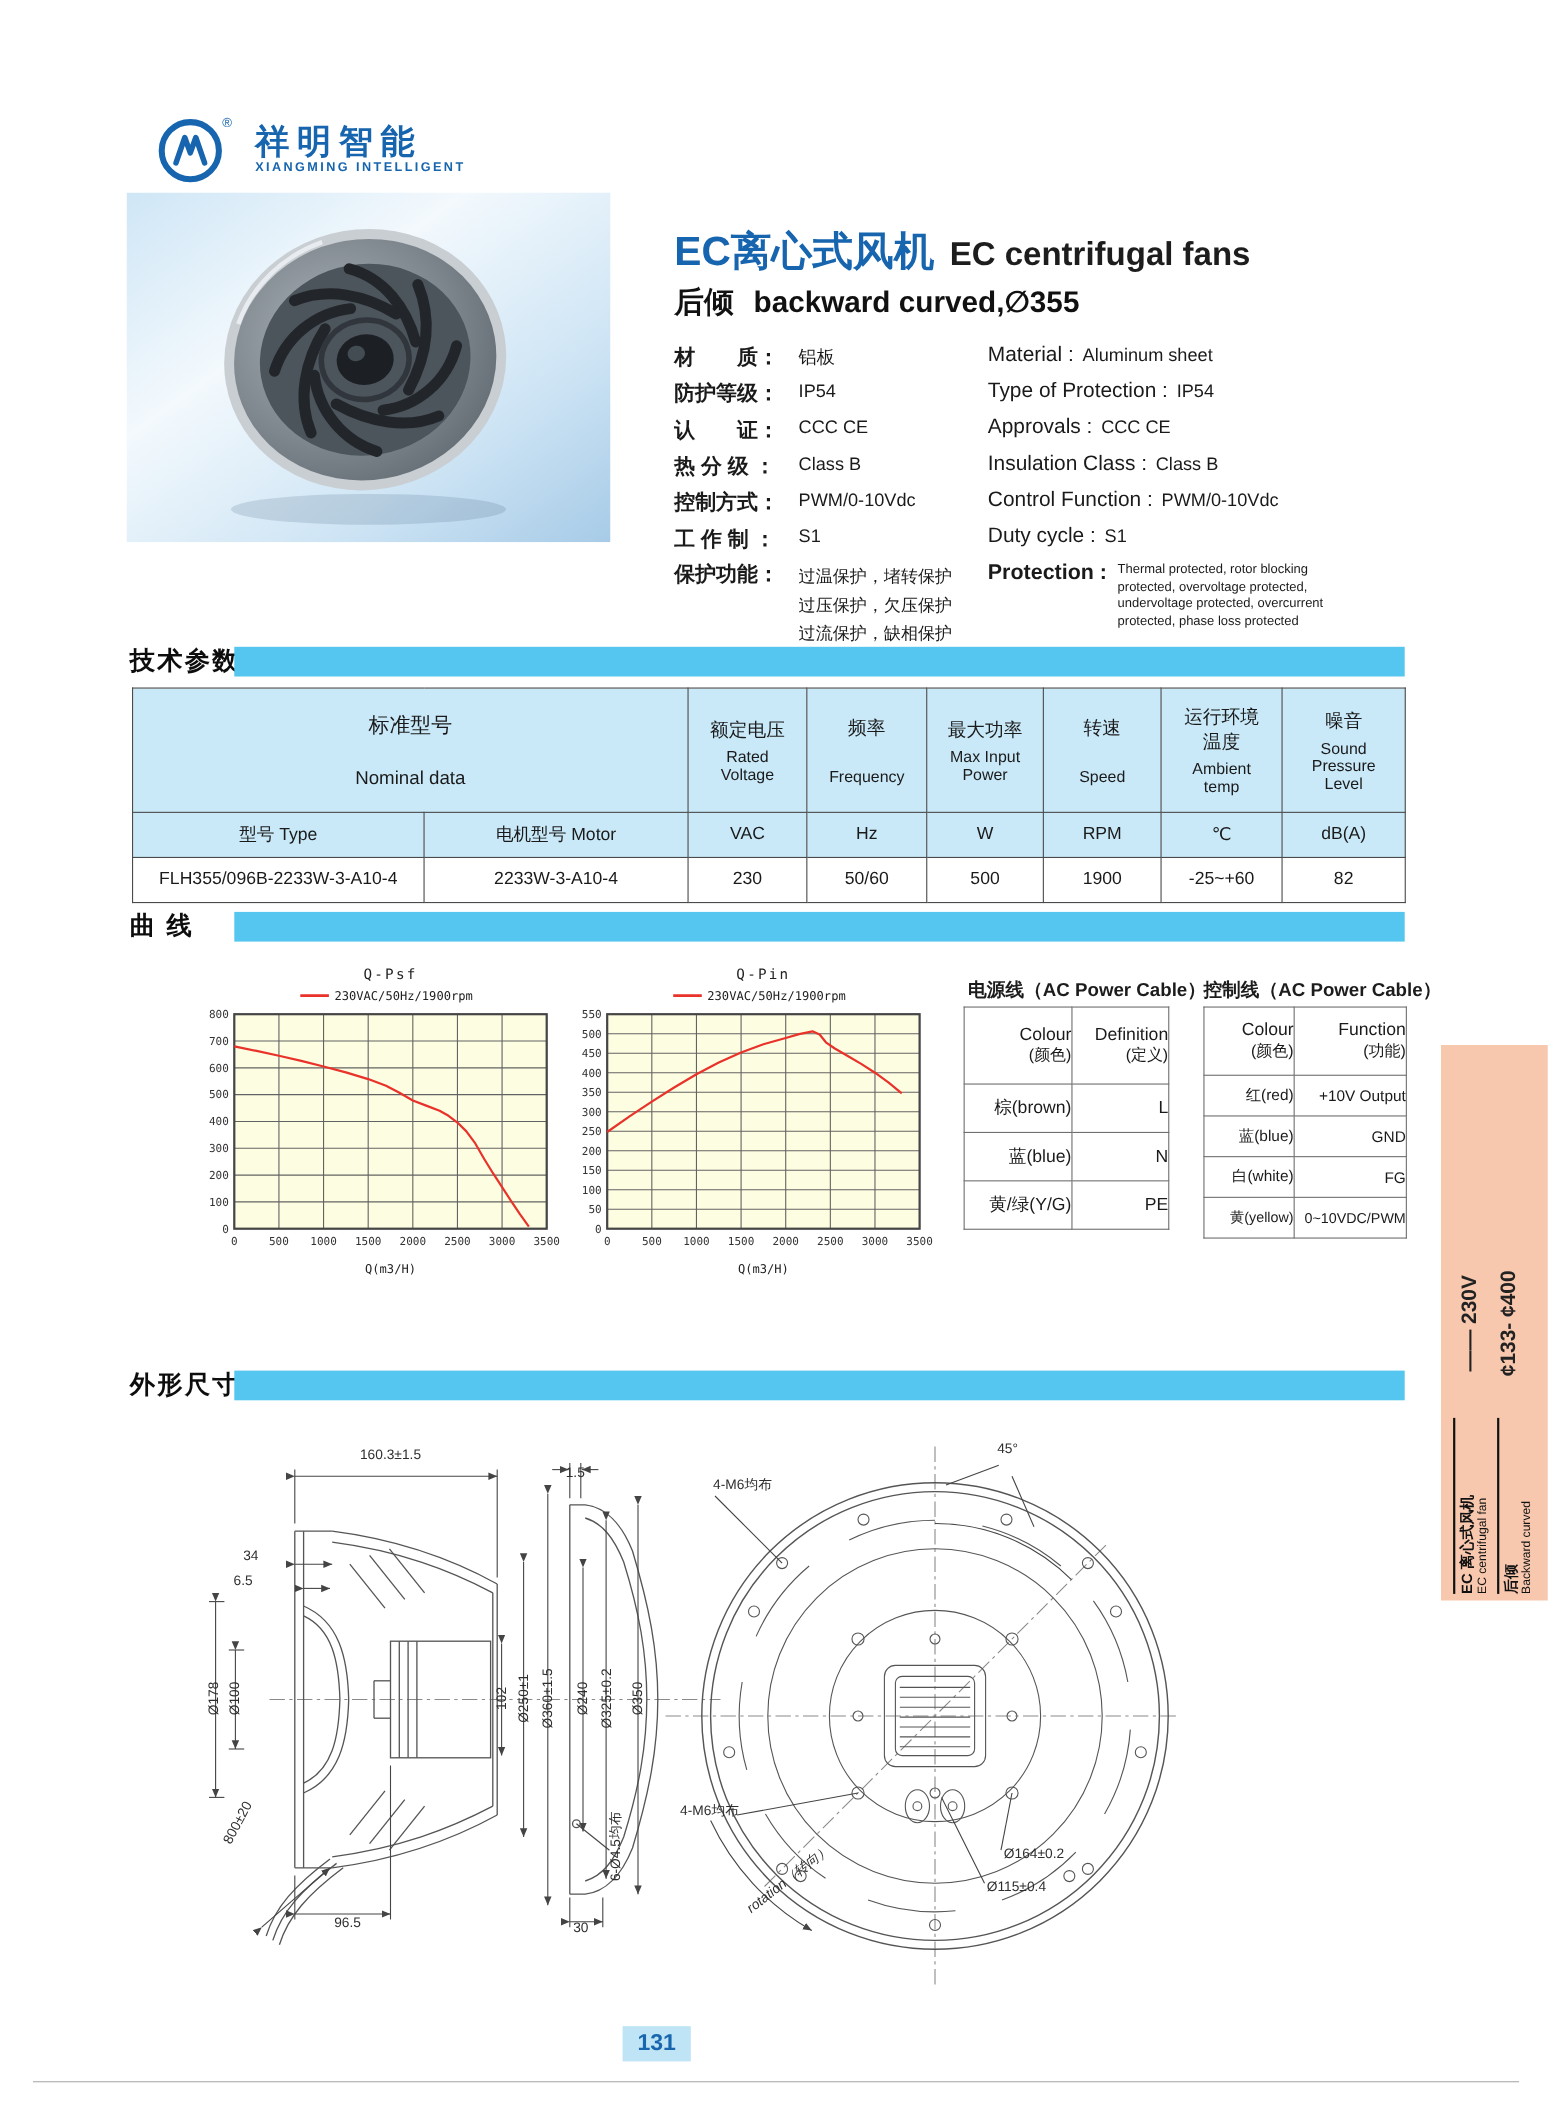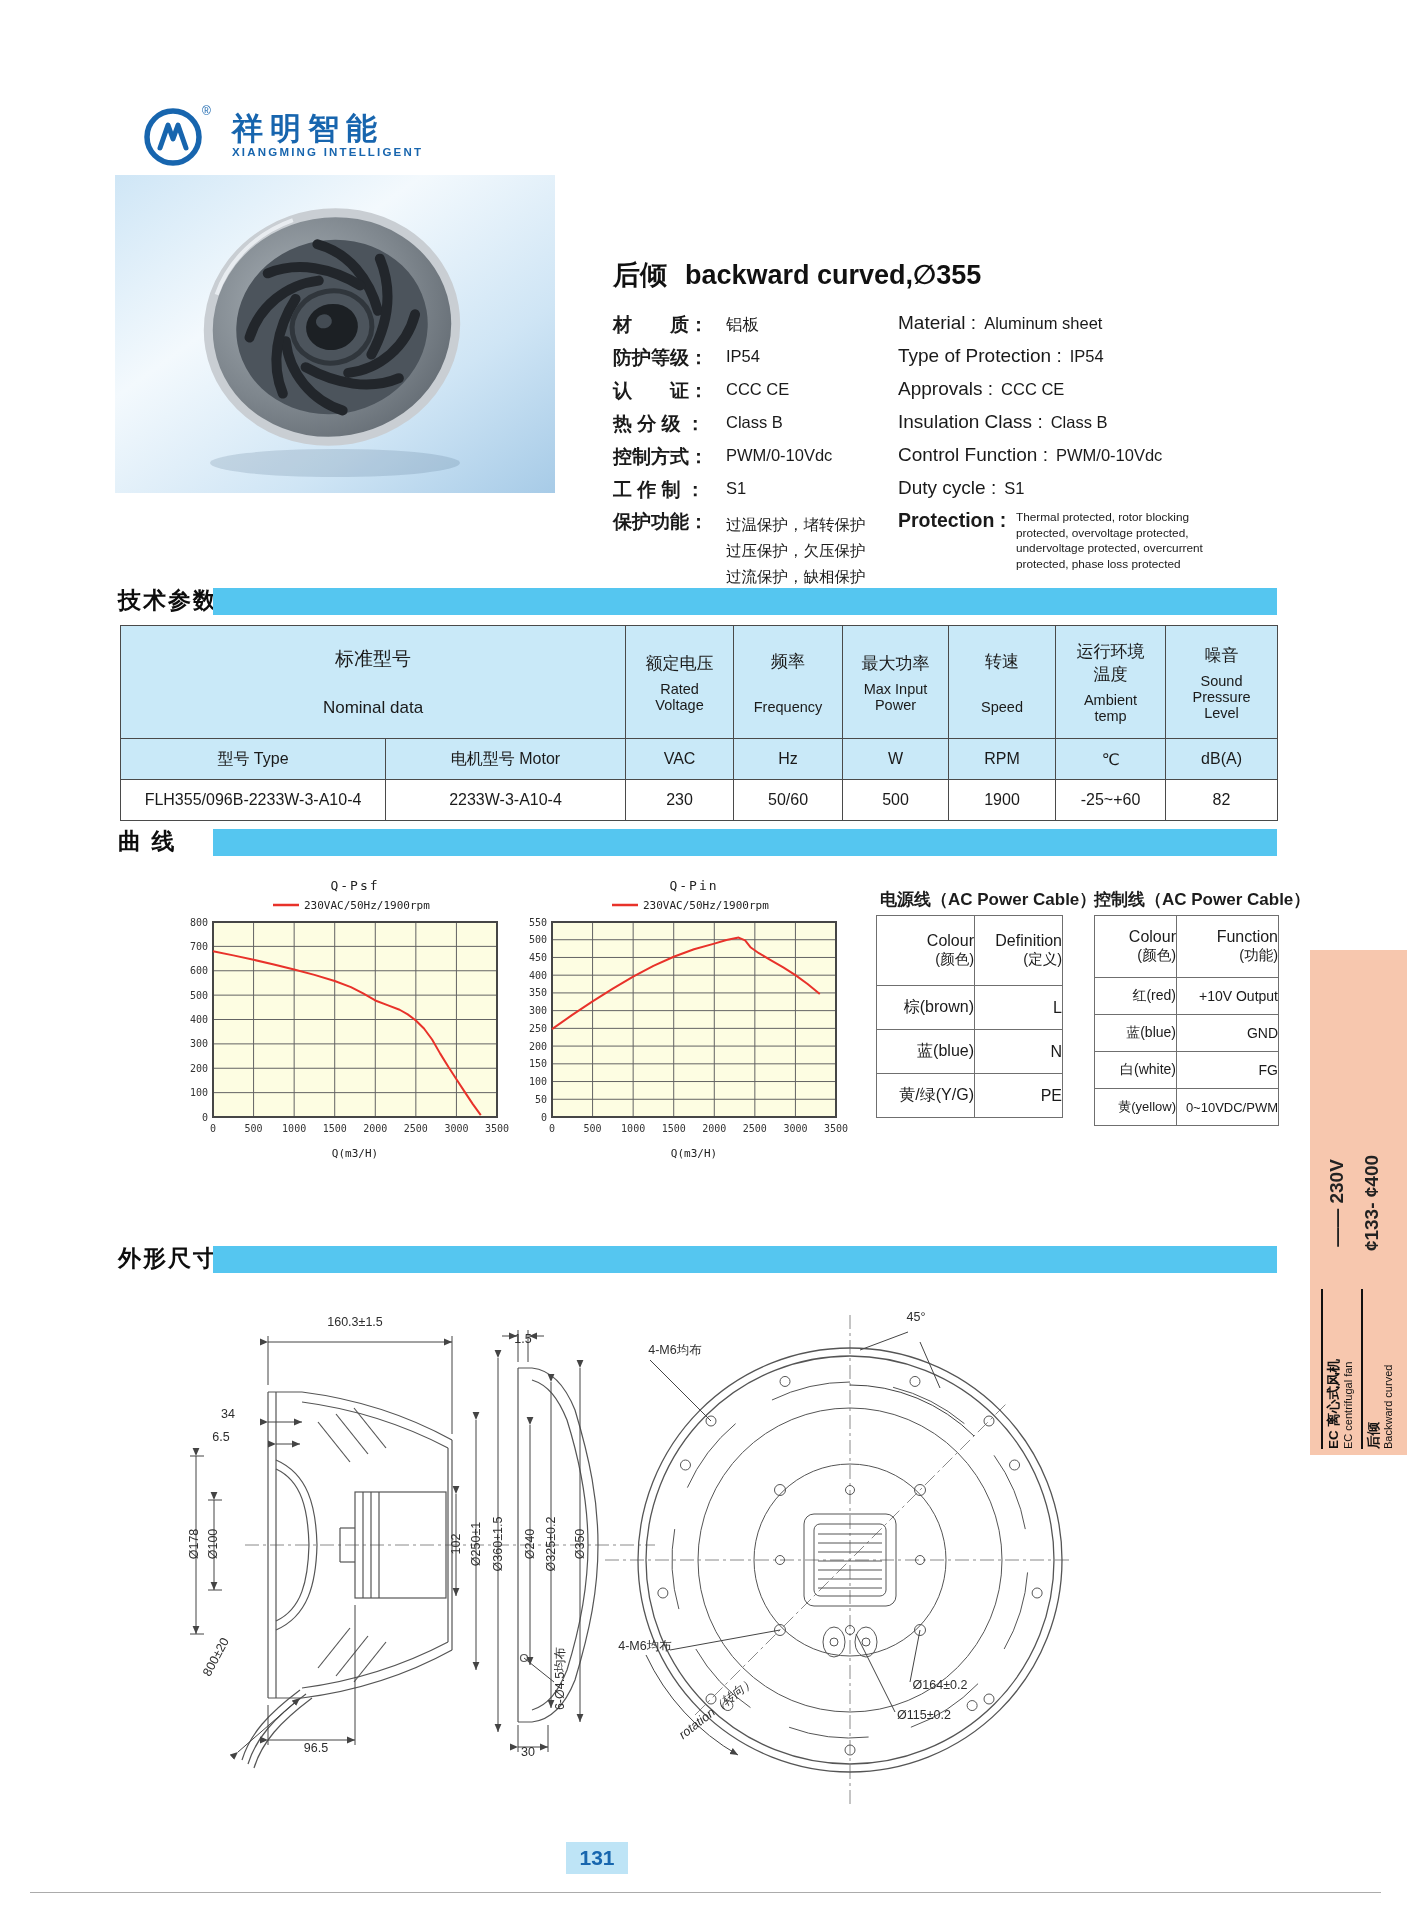--- a/index.html
+++ b/index.html
@@ -118,20 +118,23 @@
           <path d="M-83,-4 C-68,-33 -37,-50 -5,-48"></path>
           <path d="M-54,-64 C-22,-71 10,-58 35,-36"></path>
         </g>
         <ellipse rx="40" ry="36" fill="none" stroke="#30363c" stroke-width="5"></ellipse>
         <ellipse rx="26" ry="23" fill="#1c2024"></ellipse>
         <ellipse cx="-7" cy="-7" rx="8" ry="7" fill="#434b53"></ellipse>
       </g>
     </svg>
   </div>
 
+  <div class="abs" id="title">
+    <span class="t-cn">EC离心式风机</span><span class="t-en">EC centrifugal fans</span>
+  </div>
   <div class="abs" id="subtitle">
     <span>后倾</span><span class="s-en">backward curved,∅355</span>
   </div>
 
   <div class="abs spec-row" style="top:312px">
     <span class="cl">材　　质：</span>
     <span class="cv">铝板</span>
     <span class="eg"><b class="el">Material :</b><span class="ev">Aluminum sheet</span></span>
   </div>
   <div class="abs spec-row" style="top:345px">
@@ -566,21 +569,21 @@
   <span class="dim r90" style="left:505px;top:1537px;width:92px">Ø325±0.2</span>
   <span class="dim r90" style="left:548px;top:1537px;width:64px">Ø350</span>
   <span class="dim r62" style="left:180px;top:1650px;width:72px">800±20</span>
   <span class="dim" style="left:292px;top:1741px;width:48px">96.5</span>
   <span class="dim" style="left:513px;top:1745px;width:30px">30</span>
   <span class="dim r90" style="left:500px;top:1670px;width:120px">6-Ø4.5均布</span>
   <span class="dim" style="left:896px;top:1310px;width:40px">45°</span>
   <span class="dim" style="left:630px;top:1342px;width:90px">4-M6均布</span>
   <span class="dim" style="left:600px;top:1638px;width:90px">4-M6均布</span>
   <span class="dim" style="left:900px;top:1678px;width:80px">Ø164±0.2</span>
-  <span class="dim" style="left:884px;top:1708px;width:80px">Ø115±0.2</span>
+  <span class="dim" style="left:884px;top:1708px;width:80px">Ø115±0.4</span>
   <span class="dim r38" style="left:652px;top:1700px;width:130px">rotation（转向）</span>
 
   <div class="abs" id="side-tab"></div>
   <span class="vtext" id="v-volt">—— 230V</span>
   <span class="vtext" id="v-range">¢133- ¢400</span>
   <div class="v-item" style="left:1258px;top:1352px">
     <div class="icn">EC 离心式风机</div>
     <div class="ien">EC centrifugal fan</div>
   </div>
   <div class="v-item" style="left:1298px;top:1352px">

